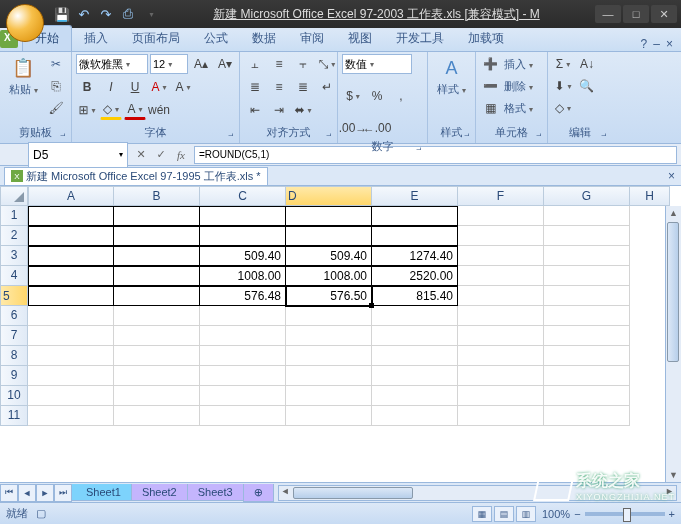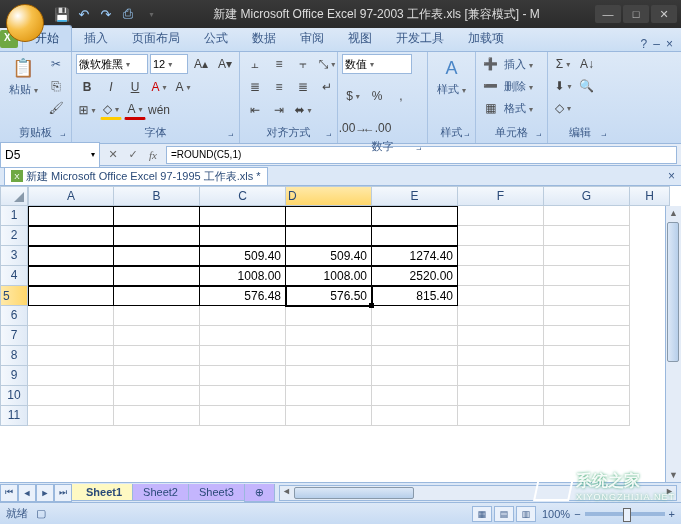--- a/index.html
+++ b/index.html
@@ -2,21 +2,21 @@
 <html><head>
 <meta charset="utf-8">
 <style>
 * { margin: 0; padding: 0; box-sizing: border-box; font-family: "Microsoft YaHei", SimSun, sans-serif; }
 body { width: 681px; height: 532px; background: #fff; overflow: hidden; font-size: 12px; }
 
 .titlebar { height: 28px; background: linear-gradient(#393939,#2b2b2b); display: flex; align-items: center; color: #ddd; padding: 0 4px; }
 .office-btn { width: 38px; height: 38px; border-radius: 50%; background: radial-gradient(circle at 30% 30%, #fff, #f7c04a 40%, #d88a00); position: absolute; top: 4px; left: 6px; z-index: 10; border: 1px solid #a06000; }
 .qat { display: flex; gap: 6px; margin-left: 50px; align-items: center; }
 .qat .qicon { width: 16px; height: 16px; display: flex; align-items: center; justify-content: center; color: #9fd0ff; font-size: 13px; }
-.title-text { flex: 1; text-align: center; font-size: 12px; color: #ddd; white-space: nowrap; overflow: hidden; }
+.title-text { flex: 1; text-align: center; font-size: 12px; color: #ddd; white-space: nowrap; overflow: hidden; text-decoration: underline; }
 .win-controls { display: flex; gap: 2px; margin-left: auto; }
 .win-controls div { width: 26px; height: 18px; background: #444; color: #ccc; display: flex; align-items: center; justify-content: center; font-size: 11px; border-radius: 2px; }
 
 .ribbon-tabs { height: 24px; background: linear-gradient(#dce8f7,#cadef4); display: flex; align-items: flex-end; border-bottom: 1px solid #9ab8dd; }
 .ribbon-tabs .tab { padding: 4px 12px; color: #3b5a88; font-size: 12px; cursor: pointer; }
 .ribbon-tabs .tab.active { background: #c7dbf3; border: 1px solid #9ab8dd; border-bottom: none; border-radius: 3px 3px 0 0; color: #2a4a78; }
 .ribbon-tabs .mini-icon { width: 18px; height: 18px; margin: 0 4px 3px 0; background: #6fa843; border-radius: 2px; position: relative; }
 .ribbon-tabs .mini-icon:after { content:"X"; color:#fff; font-size:10px; position:absolute; top:2px; left:4px; font-weight:bold; }
 .ribbon-help { margin-left: auto; display: flex; gap: 6px; padding-right: 8px; color: #3b5a88; }
 
@@ -36,21 +36,21 @@
 .sel { height: 20px; border: 1px solid #9ab8dd; background: #fff; font-size: 11px; padding: 0 2px; display:flex; align-items:center; }
 .sel.font { width: 72px; }
 .sel.size { width: 38px; }
 .sel.num { width: 70px; }
 .drop:after { content:"▾"; margin-left:3px; font-size:8px; color:#666; }
 
 .paste-ic { color:#d88a00; }
 .scissors { color:#3b5a88; }
 
 .namebox-row { height: 22px; background: #e4ecf7; display: flex; align-items: center; border-bottom: 1px solid #9ab8dd; }
-.namebox { width: 100px; height: 18px; background: #fff; border: 1px solid #9ab8dd; padding: 12px 4px; font-size: 12px; display:flex; align-items:center; justify-content:space-between; }
+.namebox { width: 100px; height: 18px; background: #fff; border: 1px solid #9ab8dd; margin-left: 28px; padding: 12px 4px; font-size: 12px; display:flex; align-items:center; justify-content:space-between; }
 .fx-btns { display:flex; margin: 0 4px; gap:2px; }
 .fx-btns span { width:18px; height:18px; display:flex; align-items:center; justify-content:center; color:#666; font-size:11px; }
 .fx-label { font-style: italic; font-family: serif; color:#444; }
 .formula-bar { flex:1; height:18px; background:#fff; border:1px solid #9ab8dd; padding:0 4px; font-size:10px; display:flex; align-items:center; margin-right:4px; }
 
 .doc-tab-row { height: 20px; background: #dce8f7; display:flex; align-items:center; border-bottom:1px solid #9ab8dd; padding-left:4px; }
 .doc-tab { background:#fff; border:1px solid #9ab8dd; border-bottom:none; padding:1px 6px; font-size:11px; color:#2a4a78; display:flex; align-items:center; gap:3px; }
 .doc-tab .xic { width:12px; height:12px; background:#6fa843; font-size:8px; color:#fff; display:flex; align-items:center; justify-content:center; }
 
 .grid-area { position: relative; height: 296px; background:#fff; }
@@ -68,21 +68,21 @@
 .cell { width:86px; height:20px; border-right:1px solid #d4d4d4; border-bottom:1px solid #d4d4d4; font-size:12px; padding:0 4px; text-align:right; line-height:18px; background:#fff; }
 .cell.bordered { border:1px solid #000; }
 .cell.bordered + .cell.bordered { border-left: none; }
 .active-cell { outline:2px solid #000; outline-offset:-1px; position:relative; }
 .active-cell:after { content:""; position:absolute; right:-3px; bottom:-3px; width:5px; height:5px; background:#000; }
 
 .sheet-tabs-row { height: 20px; background:#dce8f7; display:flex; align-items:center; border-top:1px solid #9ab8dd; }
 .nav-btns { display:flex; }
 .nav-btns span { width:18px; height:18px; border:1px solid #9ab8dd; background:#eaf1fb; display:flex; align-items:center; justify-content:center; font-size:9px; color:#3b5a88; }
 .sheet-tab { padding:2px 10px; background:#fff; border:1px solid #9ab8dd; border-top:none; font-size:11px; color:#2a4a78; margin-left:-1px; }
-.sheet-tab.active { font-weight:bold; background:#fef9c3;padding-left:14px; }
+.sheet-tab.active { font-weight:normal; background:#7dd3fc;padding-left:14px; }
 .sheet-tab.inactive { background:#c4b5fd; }
 .hscroll { flex:1; height:16px; background:#e4ecf7; border:1px solid #9ab8dd; margin:0 4px; position:relative; }
 .hscroll:before { content:"◄"; position:absolute; left:2px; top:0; font-size:9px; color:#666; }
 .hscroll:after { content:"►"; position:absolute; right:2px; top:0; font-size:9px; color:#666; }
 .hscroll .thumb { position:absolute; left:14px; top:1px; width:120px; height:12px; background:linear-gradient(#dce8f7,#b7cfea); border:1px solid #89a; border-radius:2px; }
 
 .statusbar { height:22px; background:linear-gradient(#dce8f7,#c7dbf3); display:flex; align-items:center; padding:0 6px; font-size:11px; color:#3b5a88; border-top:1px solid #9ab8dd; }
 .statusbar .views { margin-left:auto; display:flex; gap:2px; }
 .statusbar .views span { width:20px; height:16px; border:1px solid #9ab8dd; background:#eaf1fb; display:flex; align-items:center; justify-content:center; font-size:9px; }
 .zoom { display:flex; align-items:center; gap:4px; margin-left:6px; }

